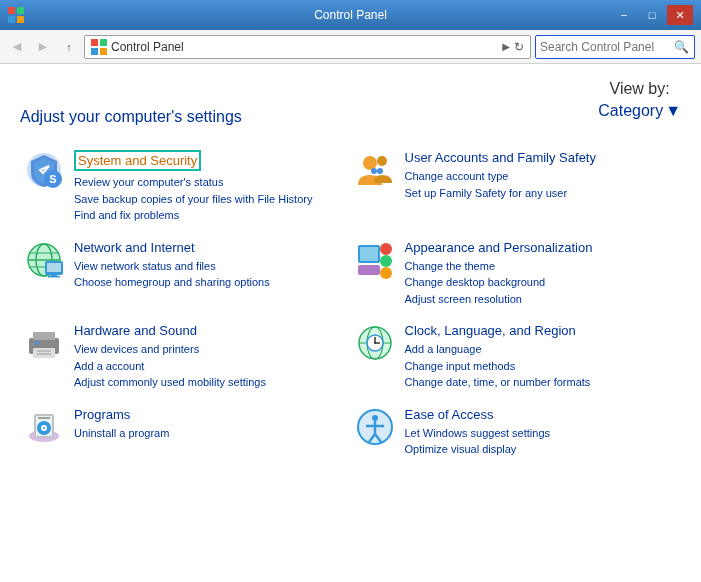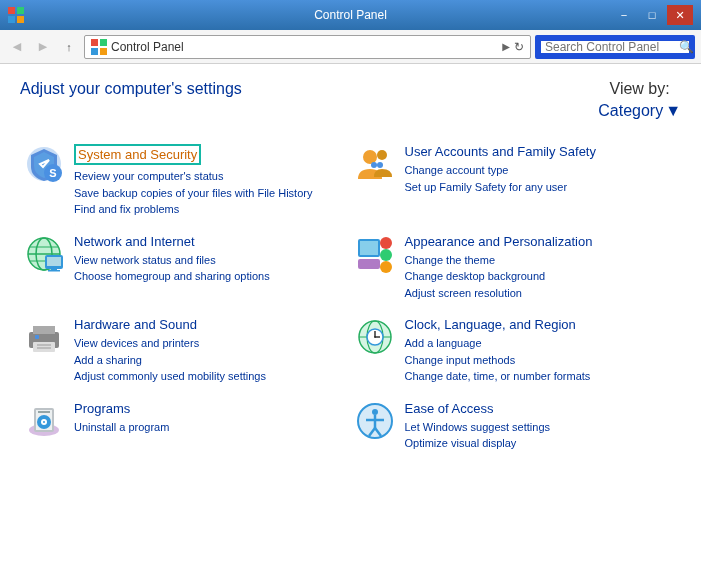--- a/index.html
+++ b/index.html
@@ -108,21 +108,21 @@
     .address-arrow {
       color: #666;
       font-size: 10px;
     }
     .address-refresh {
       color: #555;
       font-size: 12px;
     }
     .search-box {
       height: 24px;
-      border: 6px solid #1d4ed8;
+      border: 1px solid #1d4ed8;
       background: white;
       display: flex;
       align-items: center;
       padding: 0 4px;
       gap: 4px;
       border-radius: 2px;
       width: 160px;
     }
     .search-input {
       border: none;
@@ -147,20 +147,21 @@
     .header-row {
       display: flex;
       justify-content: space-between;
       align-items: flex-start;
       margin-bottom: 16px;
     }
     .page-title {
       font-size: 16px;
       color: #003399;
       font-weight: normal;
+      margin-top: 28px;
     }
     .view-by {
       display: flex;
       align-items: center;
       gap: 4px;
       font-size: 16px;
       color: #333;
       flex-direction: column;
     }
     .view-by-label {
@@ -358,21 +359,21 @@
           <rect x="8" y="8" width="22" height="8" fill="#aaa"></rect>
           <rect x="8" y="24" width="22" height="10" rx="1" fill="#ddd"></rect>
           <rect x="10" y="17" width="4" height="4" rx="1" fill="#4a90e2"></rect>
           <rect x="12" y="26" width="14" height="2" fill="#bbb"></rect>
           <rect x="12" y="29" width="14" height="2" fill="#bbb"></rect>
         </svg>
       </div>
       <div class="category-text">
         <span class="category-title">Hardware and Sound</span>
         <a class="category-link">View devices and printers</a>
-        <a class="category-link">Add a sharing</a>
+        <a class="category-link">Add a account</a>
         <a class="category-link">Adjust commonly used mobility settings</a>
       </div>
     </div>
 
     <div class="category-item">
       <div class="category-icon">
         <svg width="38" height="38" viewBox="0 0 38 38">
           <circle cx="19" cy="19" r="16" fill="#2ecc71" opacity="0.2"></circle>
           <circle cx="19" cy="19" r="16" fill="none" stroke="#27ae60" stroke-width="1.5"></circle>
           <ellipse cx="19" cy="19" rx="8" ry="16" fill="none" stroke="#27ae60" stroke-width="1.2"></ellipse>

